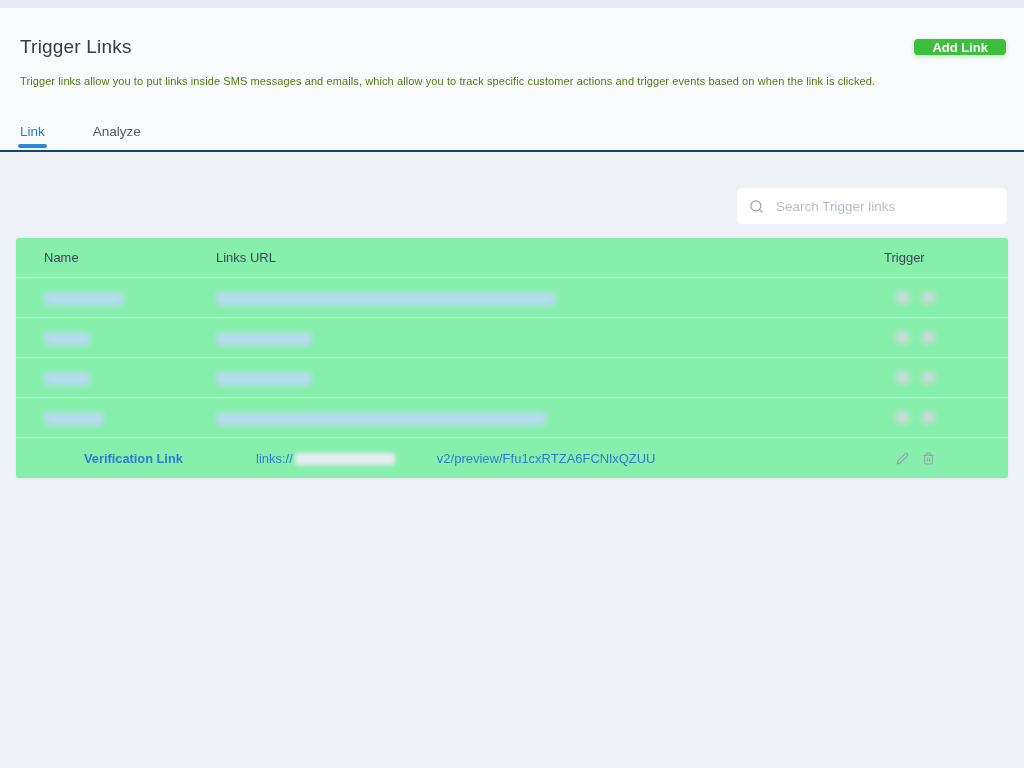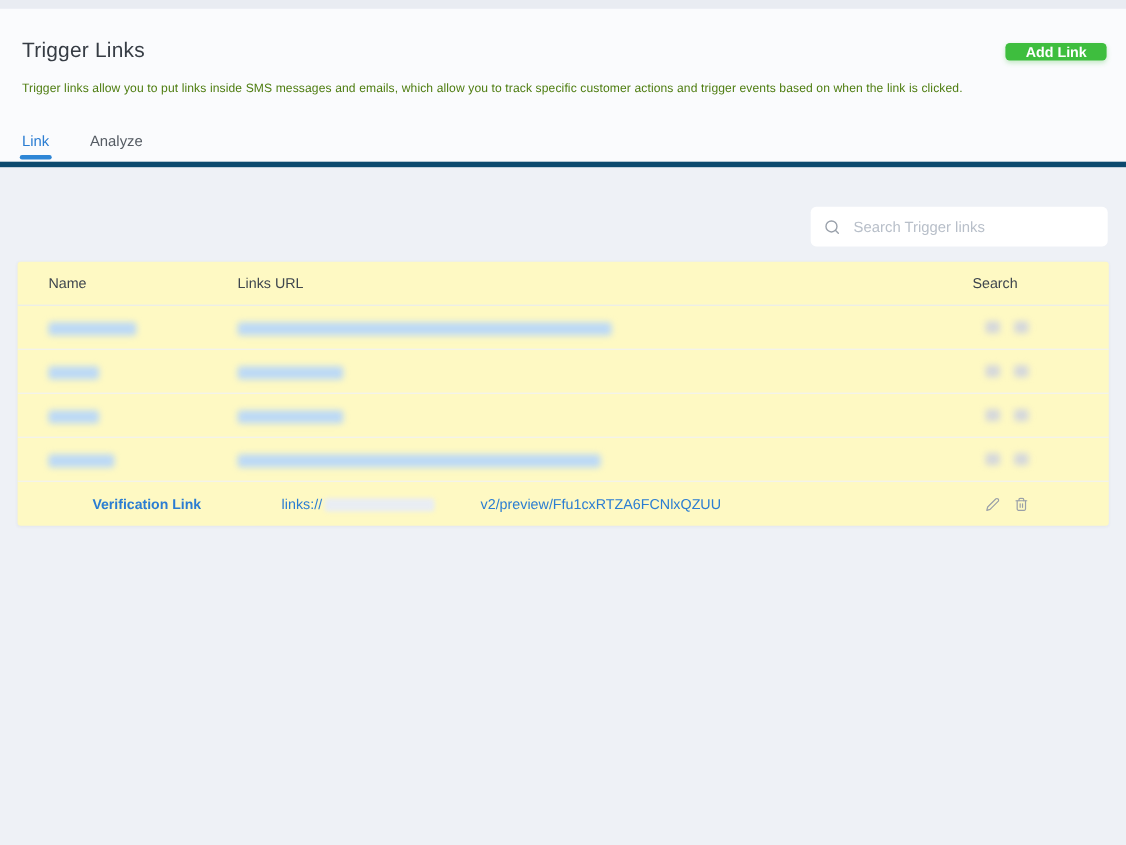--- a/index.html
+++ b/index.html
@@ -10,21 +10,21 @@
     font-family: "Liberation Sans", sans-serif;
     overflow: hidden;
   }
   .top-strip { height: 8px; background: #e9ecf2; }
 
   
   .page-header {
     position: relative;
     height: 144px;
     background: #fafbfd;
-    border-bottom: 5px solid #0c4a6e;
+    border-bottom: 2px solid #0c4a6e;
     padding: 0 20px;
   }
   .header-top {
     display: flex; justify-content: space-between; align-items: center;
     padding-top: 28px;
   }
   .page-title {
     margin: 0;
     font-size: 19px; font-weight: 500; color: #363c44;
     letter-spacing: 0.2px;
@@ -39,21 +39,21 @@
     cursor: pointer;
     margin-right: -2px;
   }
   .page-description {
     margin-top: 17px;
     font-size: 11px; color: #4d7c0f;
     letter-spacing: 0.1px;
   }
   .tabs {
     position: absolute; bottom: 0; left: 20px;
-    display: flex; gap: 37px;
+    display: flex; gap: 48px;
   }
   .tab {
     position: relative;
     font-size: 13.5px; color: #555b63;
     padding-bottom: 11px;
     cursor: pointer;
   }
   .tab.active { color: #2b7dd2; font-weight: 500; }
   .tab-underline {
     position: absolute; left: -2px; right: -2px; bottom: 2px;
@@ -74,21 +74,21 @@
     border: none; outline: none; flex: 1;
     margin-left: 10px;
     font-family: "Liberation Sans", sans-serif;
     font-size: 13.5px; color: #4a5058;
     background: transparent;
   }
   .search-input::placeholder { color: #b8bfc9; opacity: 1; }
 
   .table-card {
     margin: 14px 16px 0;
-    background: #fef9c3;
+    background: #86efac;
     border-radius: 3px;
     box-shadow: 0 1px 3px rgba(35,46,60,0.05);
     overflow: hidden;
   }
   .t-row {
     display: grid;
     grid-template-columns: 172px 1fr 120px;
     align-items: center;
     height: 40px;
     padding: 0 28px;
@@ -171,21 +171,21 @@
       </svg>
     <input class="search-input" type="text" placeholder="Search Trigger links" style="">
   </div>
 </div>
 
 <div class="table-card">
 
   <div class="t-row t-head">
     <div class="cell">Name</div>
     <div class="cell">Links URL</div>
-    <div class="cell cell-actions">Search</div>
+    <div class="cell cell-actions">Trigger</div>
   </div>
 
   <div class="t-row">
     <div class="cell"><span class="pill pill-name-1"></span></div>
     <div class="cell"><span class="pill pill-url-1"></span></div>
     <div class="cell-actions">
       <span class="action-smudge"></span>
       <span class="action-smudge"></span>
     </div>
   </div>

